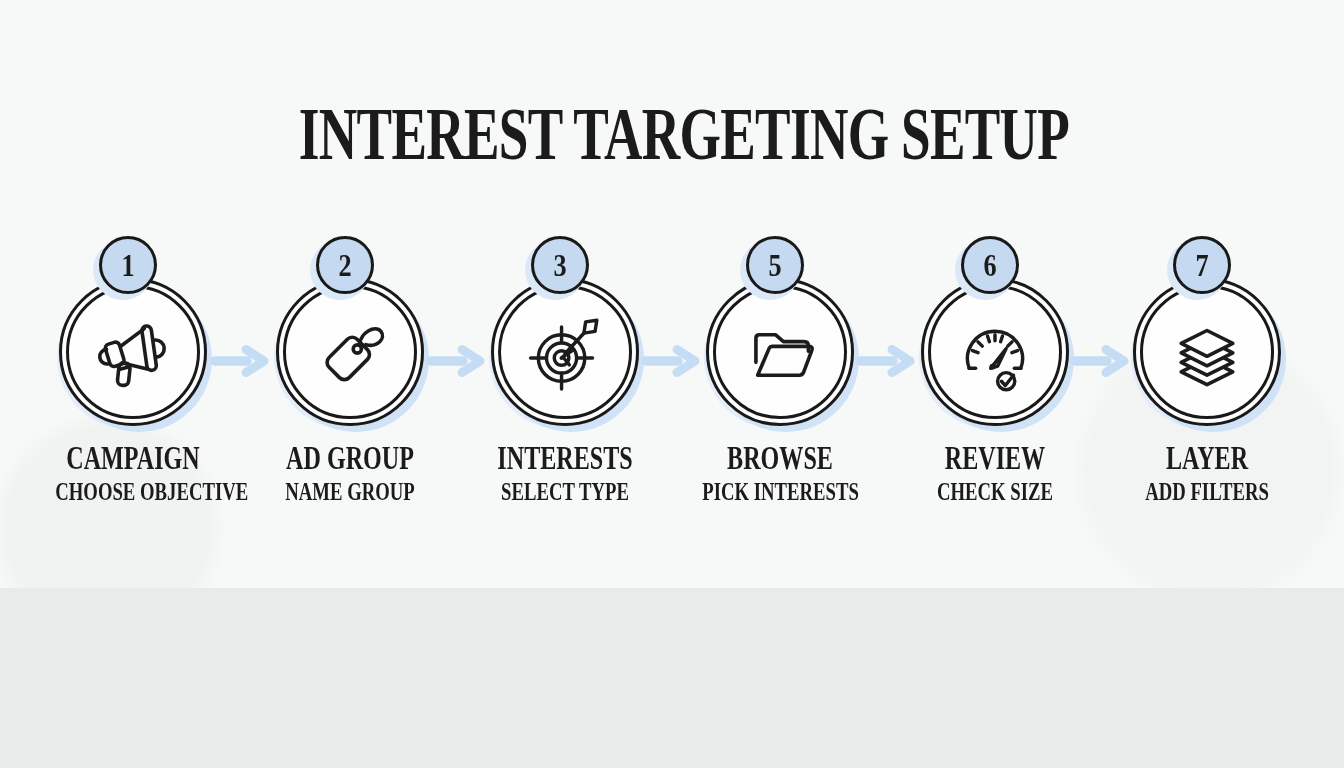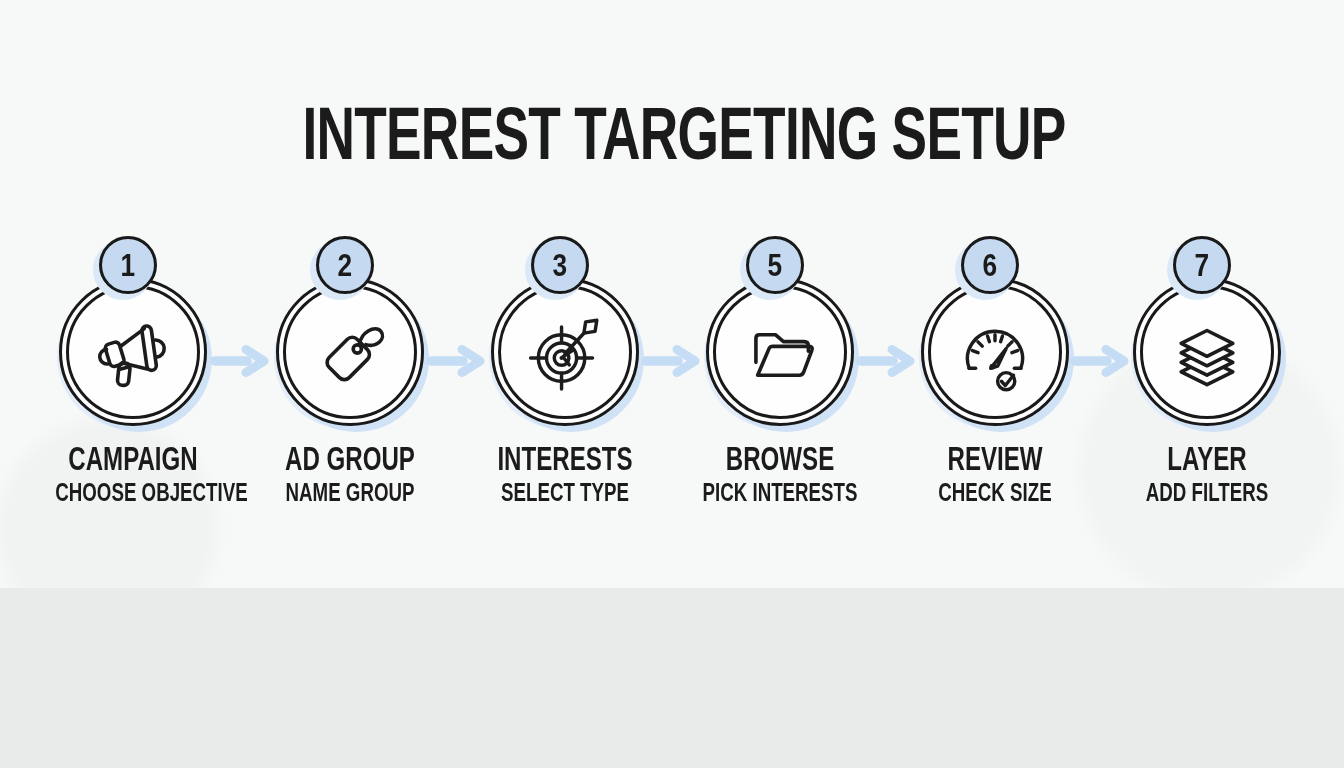--- a/index.html
+++ b/index.html
@@ -3,21 +3,21 @@
 <meta charset="utf-8">
 <style>
   * { margin:0; padding:0; box-sizing:border-box; }
   html,body { background:#e9eaea; }
   .canvas {
     position:relative; width:1344px; height:588px; overflow:hidden;
     background:
       radial-gradient(circle at 90% 80%, #f2f3f3 0 120px, transparent 140px),
       radial-gradient(circle at 8% 90%, #f1f2f2 0 100px, transparent 120px),
       #f7f8f8;
-    font-family:Liberation Sans, sans-serif; color:#1b1b1b;
+    font-family:Liberation Serif, serif; color:#1b1b1b;
   }
   .title {
     position:absolute; top:97px; left:0; width:100%; text-align:center;
     font-size:74px; font-weight:800; line-height:1; white-space:nowrap;
     letter-spacing:-1px; transform:translateX(12px) scaleX(.72);
   }
   .step { position:absolute; top:236px; width:216px; height:286px; text-align:center; }
   .badge {
     position:absolute; top:0; left:74px; width:58px; height:58px; z-index:4;
     border:3.5px solid #191919; border-radius:50%; background:#c5daf1;

